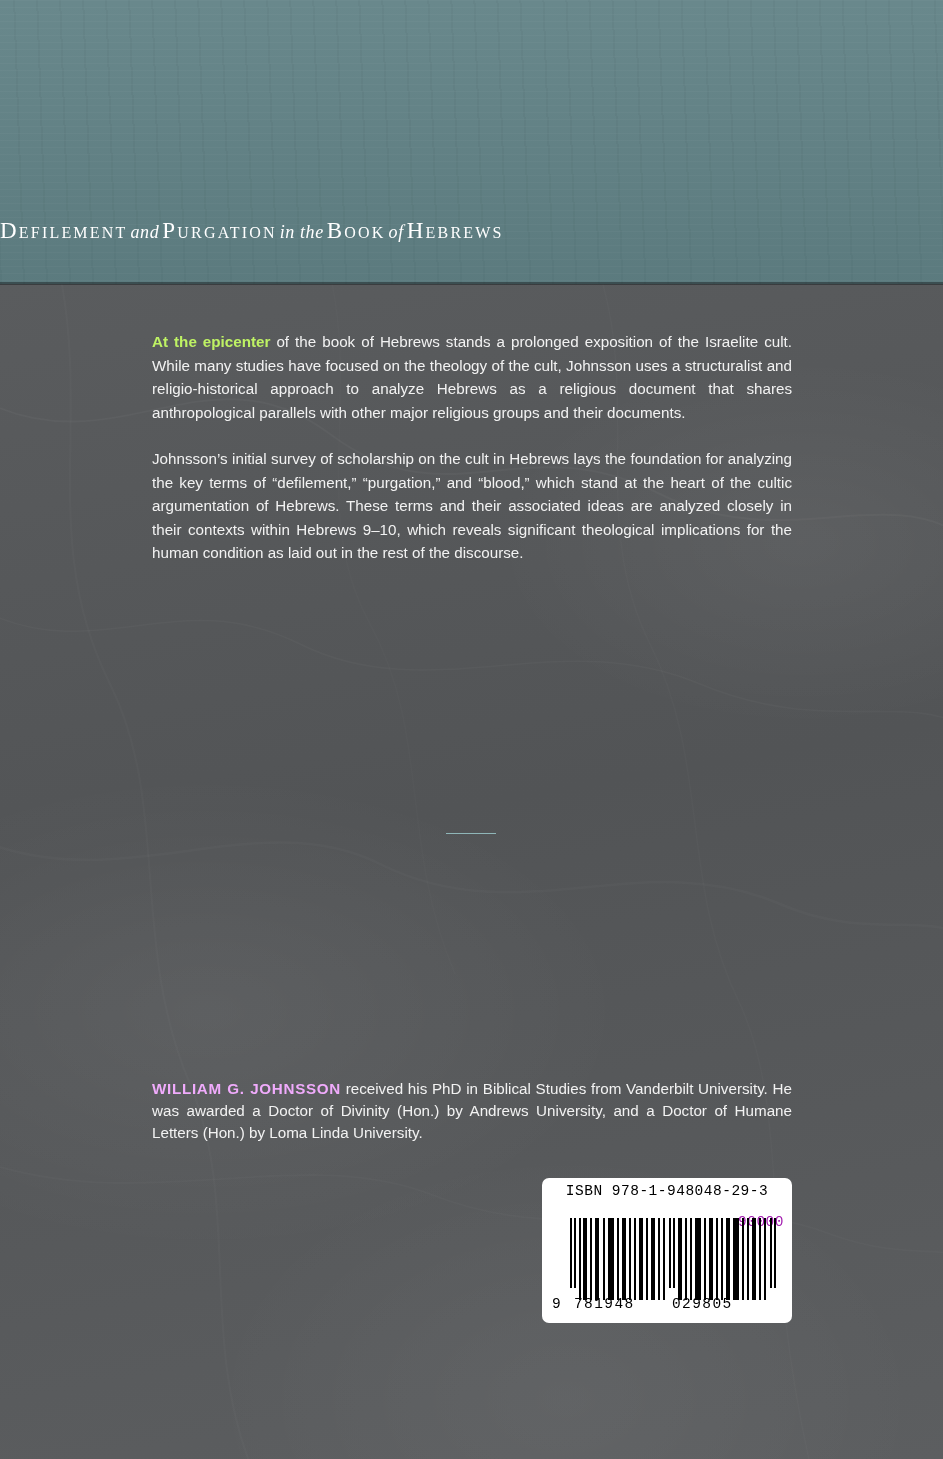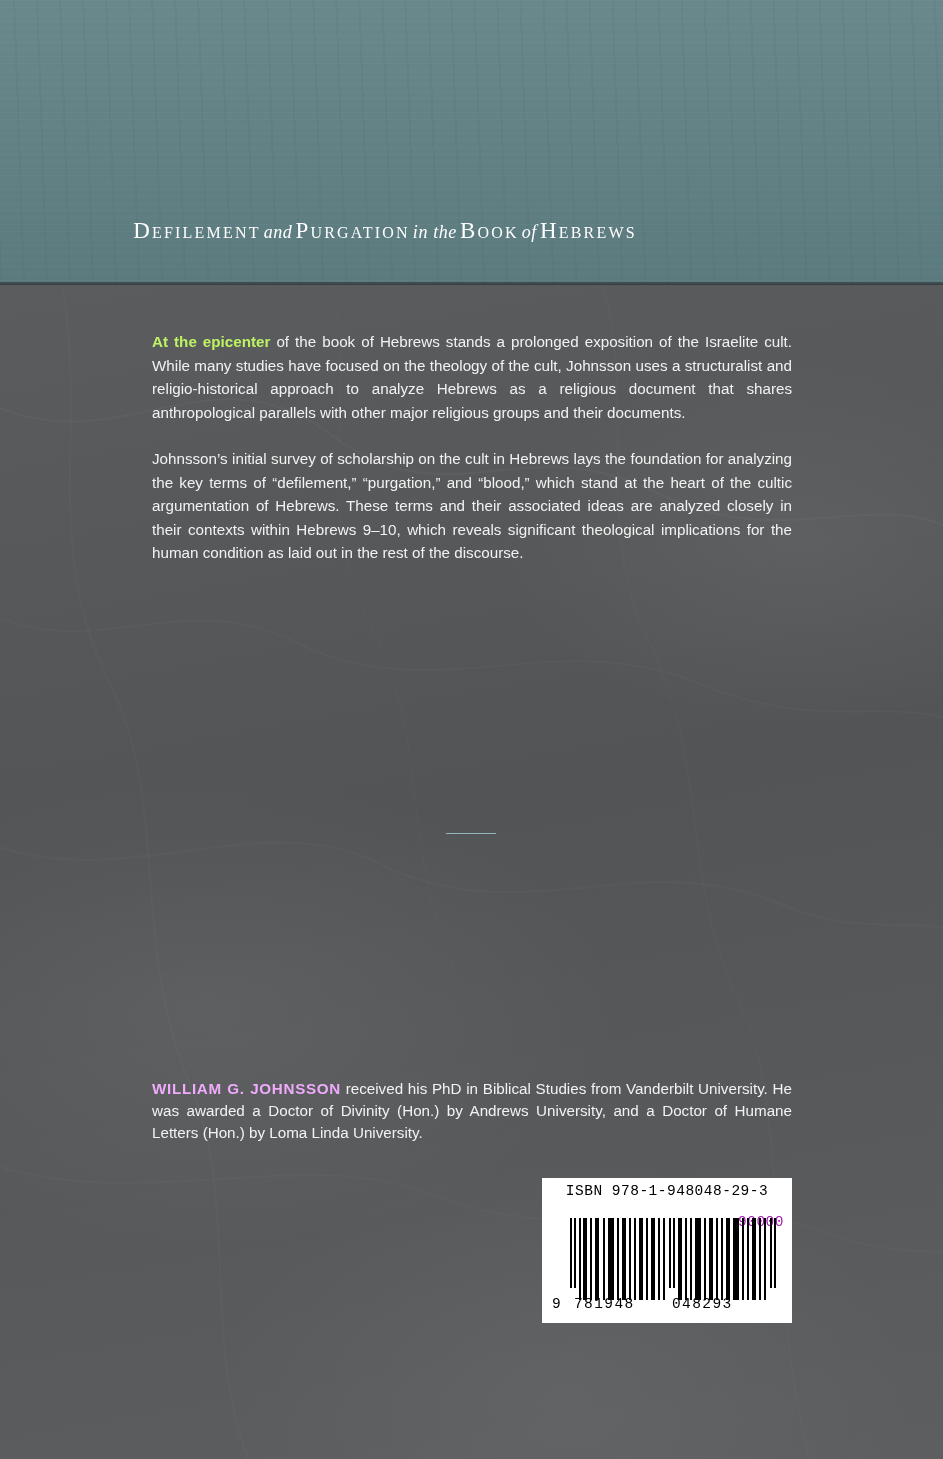--- a/index.html
+++ b/index.html
@@ -79,21 +79,20 @@
     opacity: .5;
     pointer-events: none;
   }
 
   
   .title-line {
     position: absolute;
     left: 0;
     top: 218px;
     width: 770px;
-    text-align: center;
     color: #ffffff;
     font-family: "Liberation Serif", serif;
     font-size: 21px;
     letter-spacing: 1.1px;
     white-space: nowrap;
   }
   .title-line .sc {
     font-variant: small-caps;
     font-size: 23px;
     letter-spacing: 2.2px;
@@ -150,20 +149,21 @@
   }
 
   
   .barcode-box {
     position: absolute;
     left: 542px;
     top: 1178px;
     width: 250px;
     height: 145px;
     background: #ffffff;
+    border-radius: 7px;
   }
   .isbn-text {
     position: absolute;
     left: 0; top: 5px;
     width: 250px;
     text-align: center;
     font-family: "Liberation Mono", monospace;
     font-size: 14.5px;
     letter-spacing: .5px;
     color: #000;
@@ -278,17 +278,17 @@
       <i style="left:177px;width:2px"></i>
       <i style="left:182px;width:4px"></i>
       <i style="left:189px;width:2px"></i>
       <i style="left:194px;width:2px"></i>
       <i class="short" style="left:200px;width:2px"></i>
       <i class="short" style="left:204px;width:2px"></i>
     </div>
     <div class="ean-digits">
       <span class="lead-d">9</span>
       <span class="left-d">781948</span>
-      <span class="right-d">048293</span>
+      <span class="right-d">029805</span>
     </div>
   </div>
 
 </div>
 
 </body></html>

